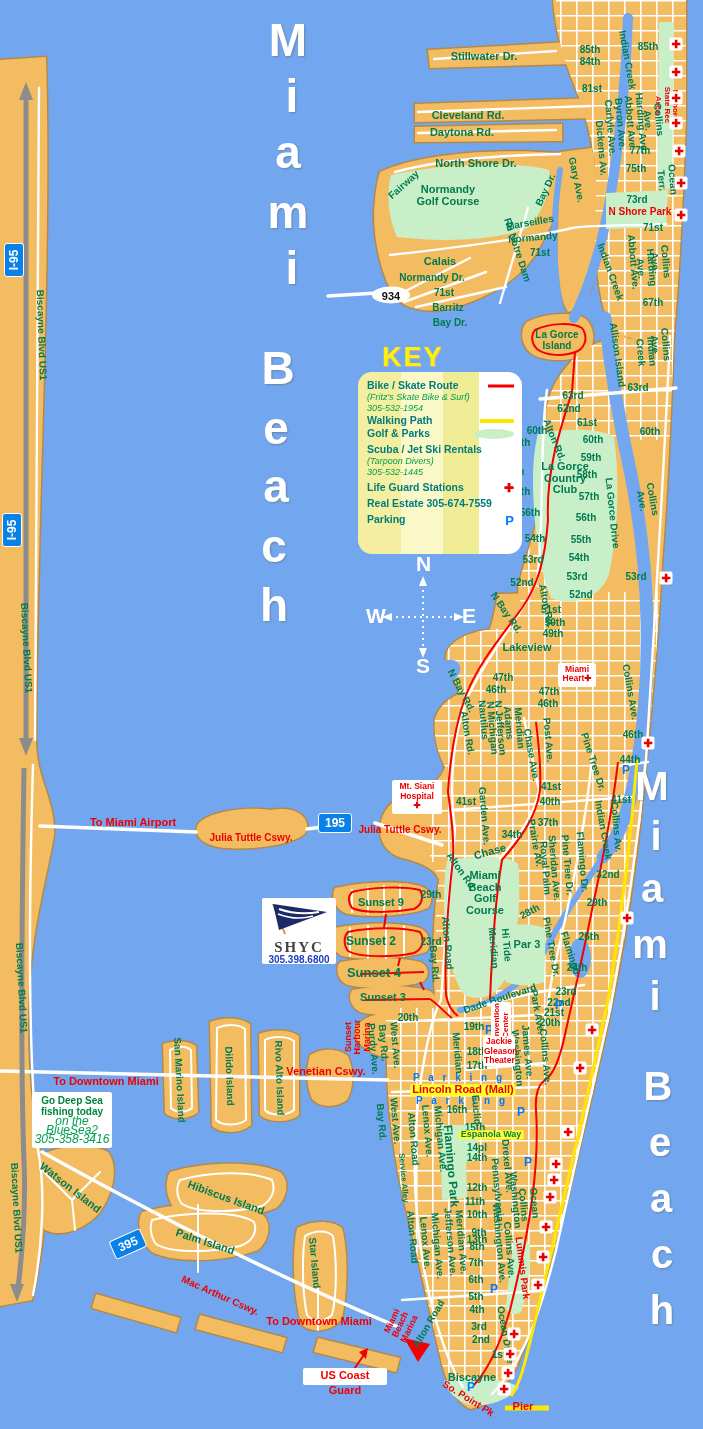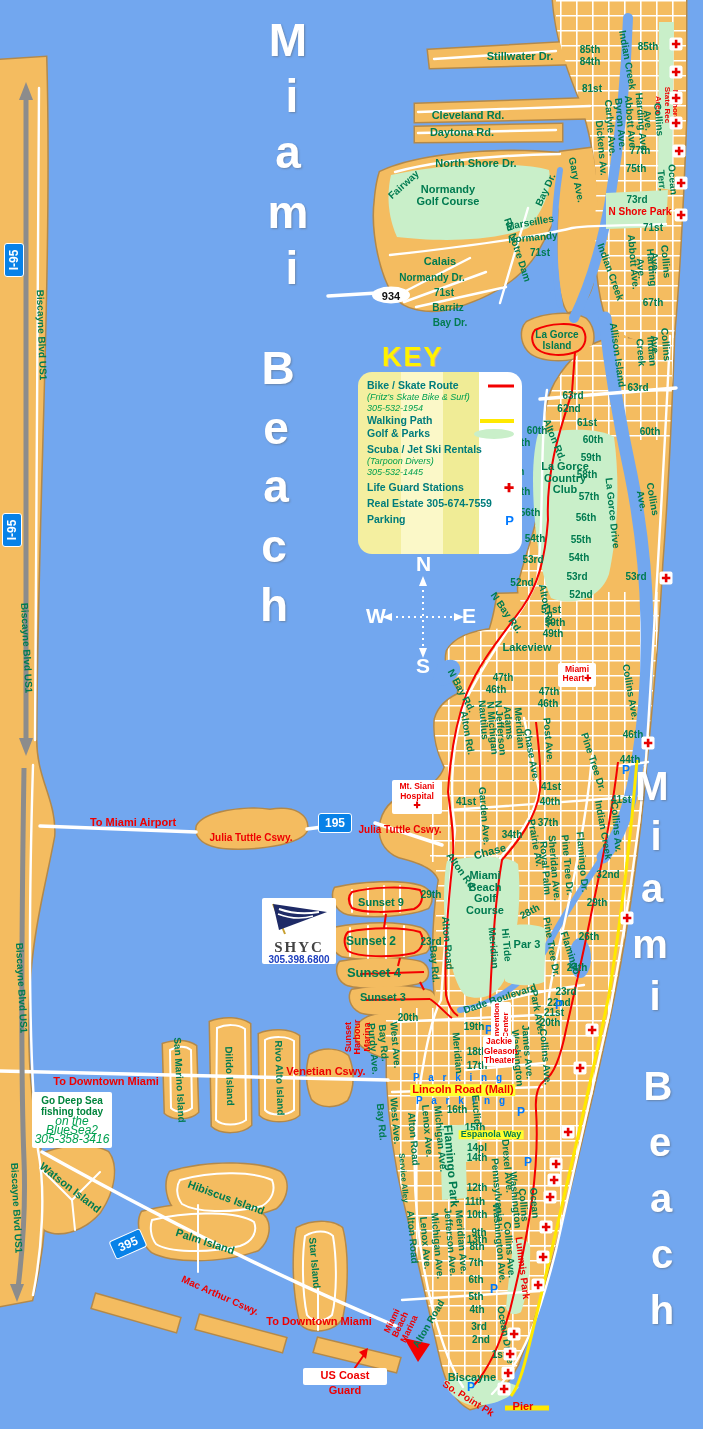--- a/index.html
+++ b/index.html
@@ -246,21 +246,21 @@
       <div class="biglt wl-right" style="left: 652px; top: 888px;">a</div>
       <div class="biglt wl-right" style="left: 650px; top: 944px;">m</div>
       <div class="biglt wl-right" style="left: 655px; top: 996px;">i</div>
       <div class="biglt wl-right" style="left: 658px; top: 1086px;">B</div>
       <div class="biglt wl-right" style="left: 660px; top: 1142px;">e</div>
       <div class="biglt wl-right" style="left: 661px; top: 1198px;">a</div>
       <div class="biglt wl-right" style="left: 662px; top: 1254px;">c</div>
       <div class="biglt wl-right" style="left: 662px; top: 1310px;">h</div>
     </div>
 <div class="lyr" id="labels">
-      <div class="maplabel" style="left: 520px; top: 57px; font-size: 11px; color: rgb(0, 123, 80); transform: translate(-50%, -50%);">Stillwater Dr.</div>
+      <div class="maplabel" style="left: 484px; top: 57px; font-size: 11px; color: rgb(0, 123, 80); transform: translate(-50%, -50%);">Stillwater Dr.</div>
       <div class="maplabel" style="left: 590px; top: 50px; font-size: 10px; color: rgb(0, 123, 80); transform: translate(-50%, -50%);">85th</div>
       <div class="maplabel" style="left: 590px; top: 62px; font-size: 10px; color: rgb(0, 123, 80); transform: translate(-50%, -50%);">84th</div>
       <div class="maplabel" style="left: 648px; top: 47px; font-size: 10px; color: rgb(0, 123, 80); transform: translate(-50%, -50%);">85th</div>
       <div class="maplabel" style="left: 592px; top: 89px; font-size: 10px; color: rgb(0, 123, 80); transform: translate(-50%, -50%);">81st</div>
       <div class="maplabel" style="left: 468px; top: 116px; font-size: 11px; color: rgb(0, 123, 80); transform: translate(-50%, -50%);">Cleveland Rd.</div>
       <div class="maplabel" style="left: 462px; top: 133px; font-size: 11px; color: rgb(0, 123, 80); transform: translate(-50%, -50%);">Daytona Rd.</div>
       <div class="maplabel" style="left: 627px; top: 60px; font-size: 10px; color: rgb(0, 123, 80); transform: translate(-50%, -50%) rotate(80deg);">Indian Creek</div>
       <div class="maplabel" style="left: 666px; top: 105px; font-size: 8px; color: rgb(238, 0, 0); transform: translate(-50%, -50%) rotate(90deg);">N Shore State Rec Area</div>
       <div class="maplabel" style="left: 653px; top: 120px; font-size: 10px; color: rgb(0, 123, 80); transform: translate(-50%, -50%) rotate(85deg);">Collins Ave.</div>
       <div class="maplabel" style="left: 641px; top: 123px; font-size: 10px; color: rgb(0, 123, 80); transform: translate(-50%, -50%) rotate(85deg);">Harding Ave.</div>

